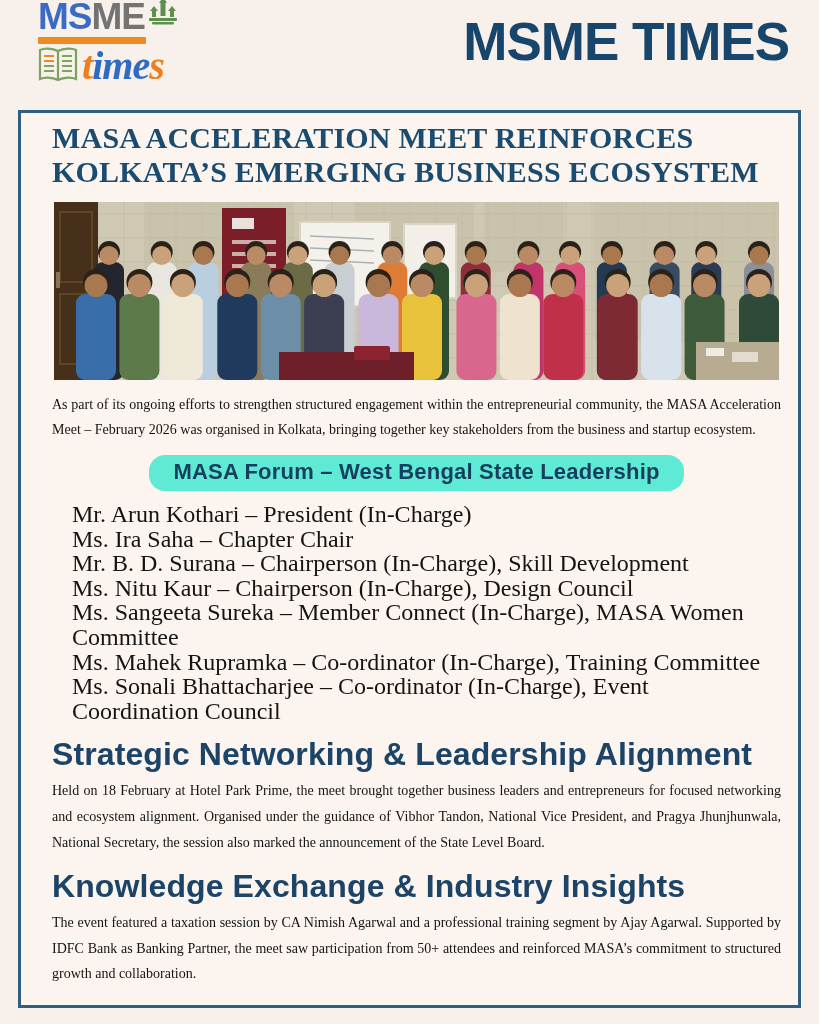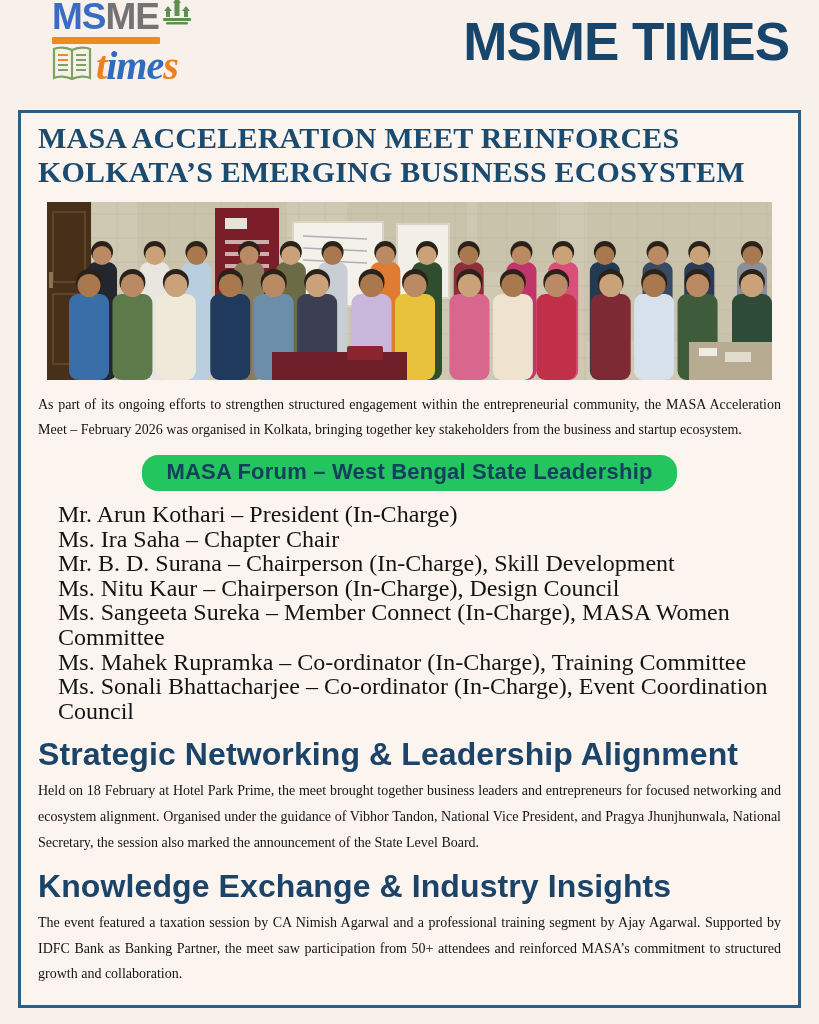--- a/index.html
+++ b/index.html
@@ -10,48 +10,48 @@
     color:#141414;
     overflow:hidden;
     position:relative;
   }
   
   .header {
     height:82px;
     display:flex;
     align-items:center;
     justify-content:space-between;
-    padding:0 30px 0 52px;
+    padding:0 30px 0 38px;
   }
   .logo { display:flex; flex-direction:column; line-height:1; width:180px; }
   .logo-top { display:flex; align-items:flex-end; font-family:"Liberation Sans",sans-serif; font-weight:bold; font-size:37px; letter-spacing:-1px; }
   .logo-ms { color:#3a6bc5; }
   .logo-me { color:#737373; }
   .logo-arrows { margin-left:3px; margin-bottom:2px; }
   .logo-bar { width:108px; height:7px; background:#f08a1e; margin-top:2px; border-radius:1px; }
-  .logo-bottom { display:flex; align-items:flex-start; margin-top:2px; }
+  .logo-bottom { display:flex; align-items:center; margin-top:2px; }
   .logo-news-icon { margin-right:4px; }
   .logo-times { font-family:"Liberation Serif",serif; font-style:italic; font-weight:bold; font-size:40px; letter-spacing:-1px; }
   .lt-o { color:#ee7f1a; }
   .lt-b { color:#2f6bbf; }
   .masthead {
     font-family:"Liberation Sans",sans-serif;
     font-weight:bold;
     font-size:53px;
     letter-spacing:-1px;
     color:#17456b;
   }
   
   .article-box {
     position:absolute;
     left:18px; top:110px;
     width:783px; height:898px;
     border:3px solid #2e5e80;
     background:#fbf4ef;
-    padding:8px 17px 10px 17px;
+    padding:8px 17px 10px 31px;
     overflow:hidden;
   }
   .headline {
     font-family:"Liberation Serif",serif;
     font-weight:bold;
     font-size:30px;
     line-height:1.13;
     color:#1a4b70;
     letter-spacing:0.2px;
   }
@@ -59,21 +59,21 @@
   .body-par {
     margin-top:12px;
     font-size:14px;
     line-height:25.6px;
     text-align:justify;
     color:#131313;
   }
   .pill-row { text-align:center; margin-top:12px; }
   .pill {
     display:inline-block;
-    background:#22c55e;
+    background:#5eead4;
     color:#163e5e;
     font-family:"Liberation Sans",sans-serif;
     font-weight:bold;
     font-size:22px;
     padding:4px 24px 6px 24px;
     border-radius:16px;
     letter-spacing:0.2px;
   }
   .leader-list { margin-top:11px; padding-left:20px; }
   .leader-list .row { font-size:24px; line-height:24.6px; }

